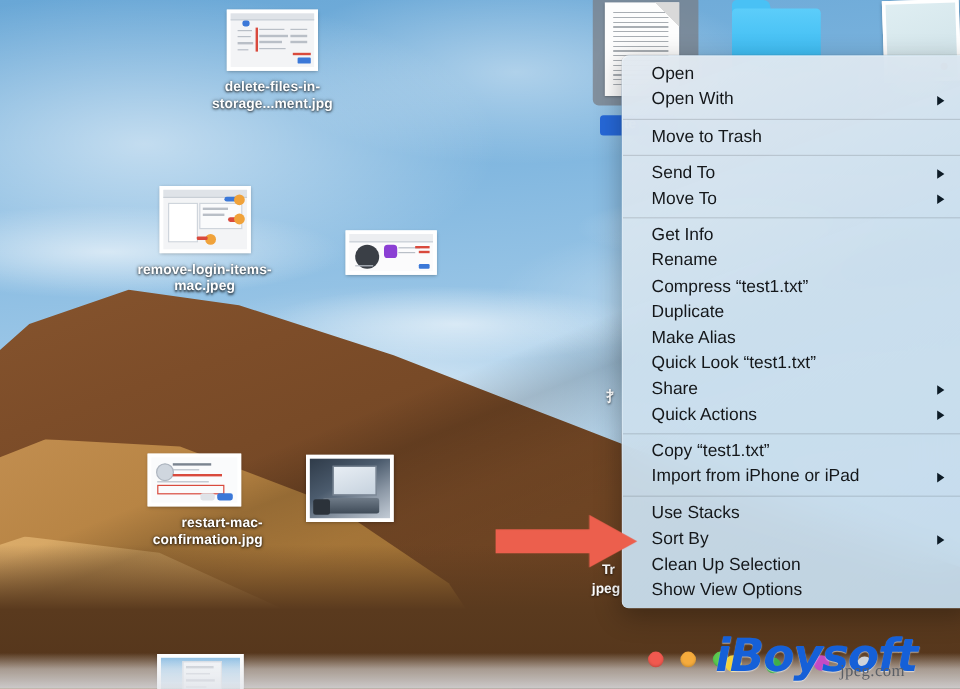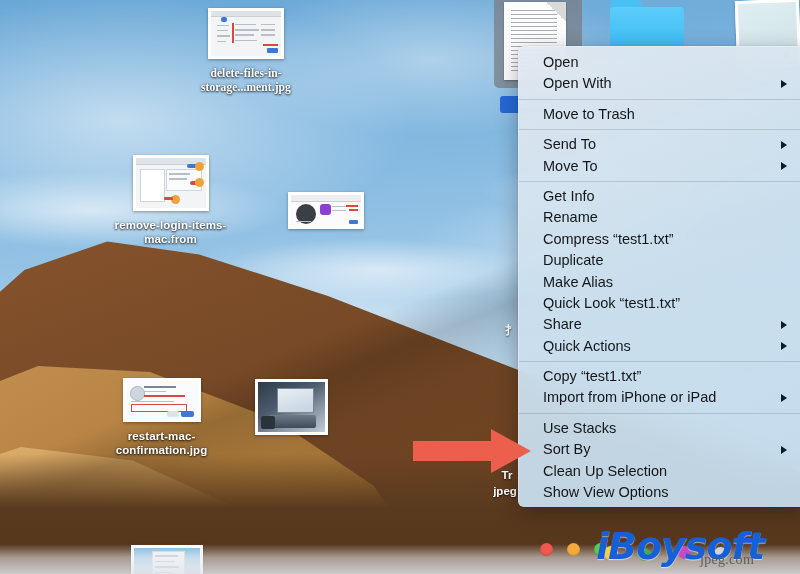--- a/index.html
+++ b/index.html
@@ -228,21 +228,21 @@
     </div>
   </div>
 
   <div class="topitem" style="left:736px;top:0px;">
     <div class="photo-icon">
       <div class="inner"></div>
       <div class="dot"></div>
     </div>
   </div>
 
-  <div class="dicon" style="left:184px;top:8px;width:124px;font-family:Liberation Serif, serif;">
+  <div class="dicon" style="left:165px;top:8px;width:124px;">
     <div class="thumb" style="width:70px;height:45px;">
       <div class="mini">
         <div class="bar"></div>
         <div class="blue" style="left:14%;top:14%;width:6px;height:5px;border-radius:2px;"></div>
         <div class="ln" style="left:8%;top:30%;width:18%;"></div>
         <div class="ln" style="left:8%;top:42%;width:16%;"></div>
         <div class="ln" style="left:8%;top:54%;width:19%;"></div>
         <div class="ln" style="left:8%;top:66%;width:14%;"></div>
         <div class="ln" style="left:34%;top:28%;width:30%;"></div>
         <div class="ln" style="left:34%;top:40%;width:34%;"></div>
@@ -268,40 +268,40 @@
         <div class="ln" style="left:48%;top:30%;width:30%;"></div>
         <div class="ln" style="left:48%;top:40%;width:26%;"></div>
         <div class="blue" style="right:8%;top:12%;width:18%;height:7%;border-radius:2px;"></div>
         <div class="red" style="right:8%;top:46%;width:14%;height:8%;border-radius:2px;"></div>
         <div style="position:absolute;right:2%;top:8%;width:9px;height:9px;border-radius:50%;background:#f0a23a;"></div>
         <div style="position:absolute;right:2%;top:40%;width:9px;height:9px;border-radius:50%;background:#f0a23a;"></div>
         <div style="position:absolute;left:50%;bottom:8%;width:9px;height:9px;border-radius:50%;background:#f0a23a;"></div>
         <div class="red" style="left:40%;bottom:16%;width:14%;height:6%;border-radius:1px;"></div>
       </div>
     </div>
-    <div class="label">remove-login-items-mac.from</div>
+    <div class="label">remove-login-items-mac.jpeg</div>
   </div>
 
   <div class="dicon" style="left:270px;top:192px;width:112px;">
     <div class="thumb" style="width:70px;height:31px;">
       <div class="mini" style="background:#fbfbfc;">
         <div class="bar" style="height:18%;background:#eceef1;"></div>
         <div style="position:absolute;left:7%;top:28%;width:20px;height:20px;border-radius:50%;background:#3a3f46;"></div>
         <div style="position:absolute;left:42%;top:30%;width:11px;height:11px;border-radius:3px;background:#8b3fd4;"></div>
         <div class="ln" style="left:58%;top:34%;width:26%;"></div>
         <div class="ln" style="left:58%;top:48%;width:20%;"></div>
         <div class="red" style="right:5%;top:32%;width:16%;height:2px;"></div>
         <div class="red" style="right:5%;top:44%;width:12%;height:2px;"></div>
         <div class="blue" style="right:4%;bottom:6%;width:13%;height:14%;border-radius:1px;"></div>
         <div class="ln" style="left:7%;bottom:12%;width:22%;"></div>
       </div>
     </div>
   </div>
 
-  <div class="dicon" style="left:104px;top:378px;width:115px;">
+  <div class="dicon" style="left:104px;top:378px;width:115px;text-align:right;">
     <div class="thumb" style="width:72px;height:38px;">
       <div class="mini" style="background:#fafbfc;">
         <div style="position:absolute;left:6%;top:12%;width:13px;height:13px;border-radius:50%;background:#cfd6de;border:1px solid #aeb6c0;"></div>
         <div class="ln" style="left:26%;top:14%;width:44%;background:#7b8490;height:2px;"></div>
         <div class="ln" style="left:26%;top:26%;width:30%;"></div>
         <div class="red" style="left:26%;top:38%;width:56%;height:2px;"></div>
         <div class="ln" style="left:8%;top:52%;width:60%;"></div>
         <div class="redbox" style="left:7%;top:60%;width:76%;height:16%;"></div>
         <div class="blue" style="right:5%;bottom:6%;width:18%;height:16%;border-radius:2px;"></div>
         <div class="blue" style="right:26%;bottom:6%;width:16%;height:16%;border-radius:2px;background:#dfe3e8;"></div>

